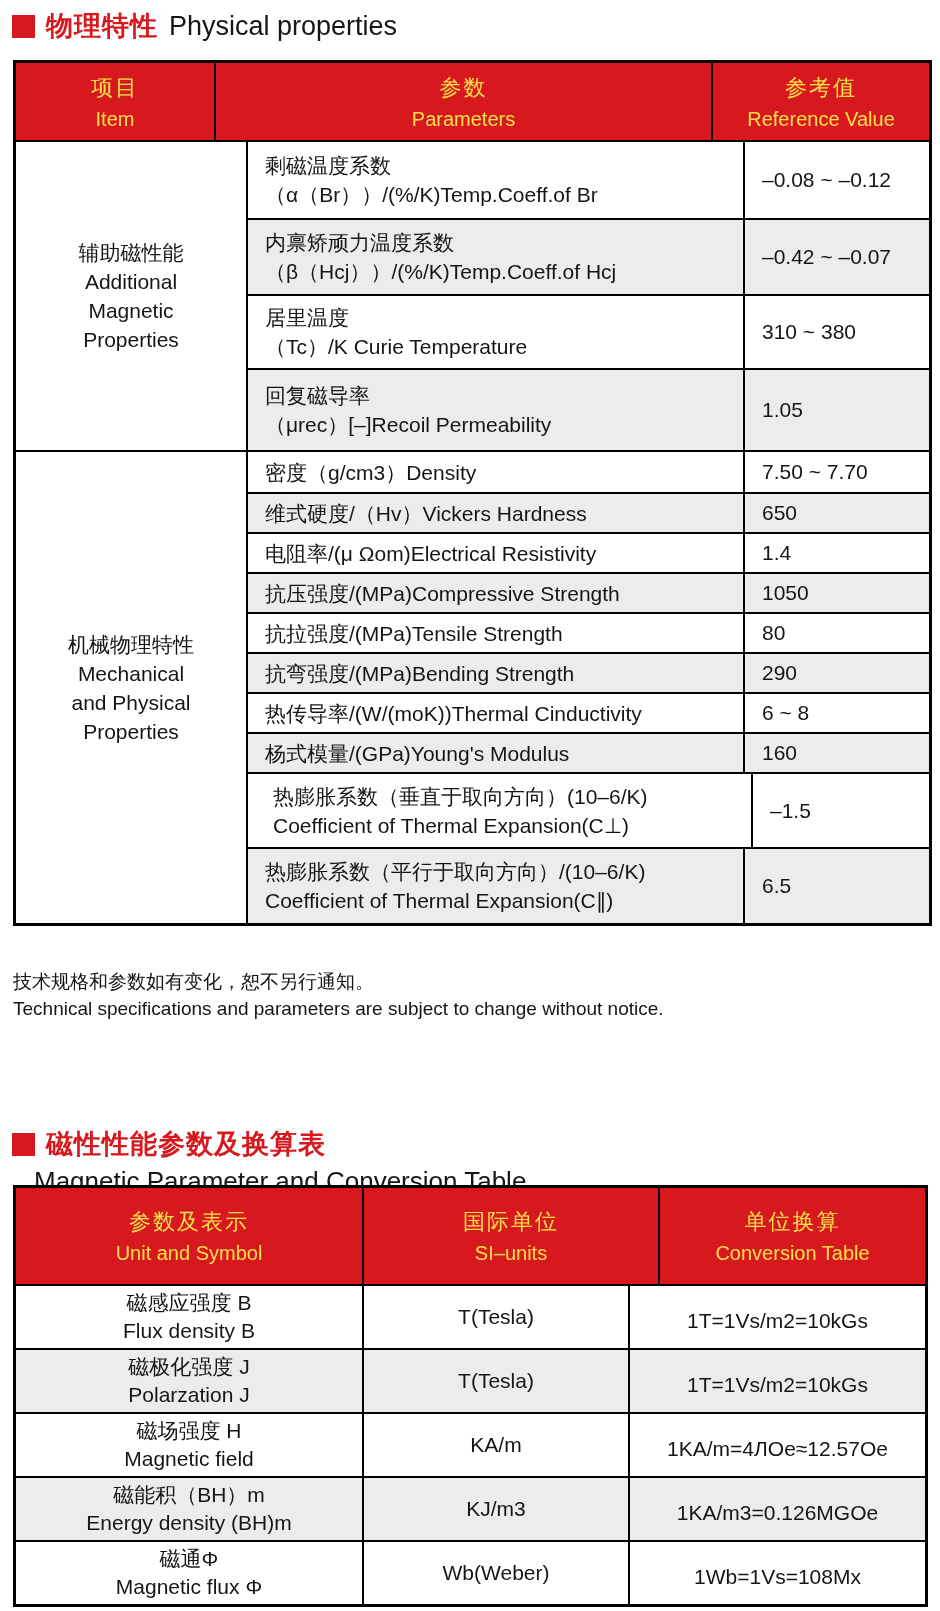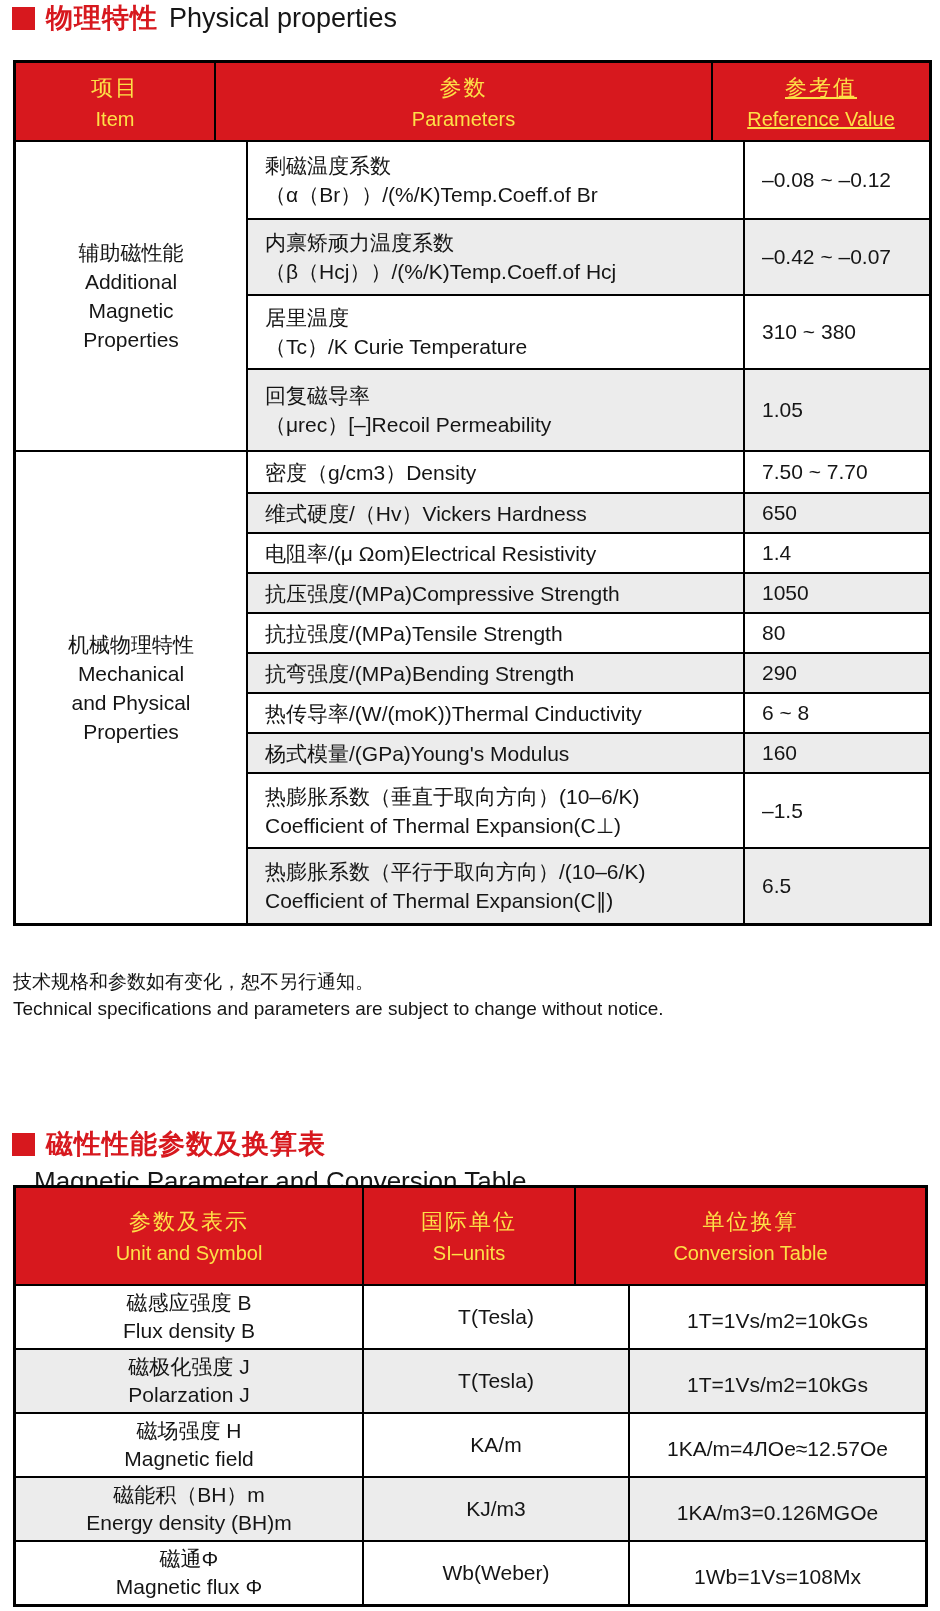--- a/index.html
+++ b/index.html
@@ -25,54 +25,54 @@
   .hc { display:flex; flex-direction:column; justify-content:center; gap:5px; border-right:2px solid #000; }
   .hc:last-child { border-right:none; }
   .hc .zh { font-size:22px; letter-spacing:2px; }
   .hc .en { font-size:20px; }
 
   
   #table1 { left:13px; top:60px; width:919px; }
   #table1 .thead { height:77px; }
   #table1 .c1 { width:200px; }
   #table1 .c2 { width:497px; }
-  #table1 .c3 { flex:1;text-decoration:underline; }
+  #table1 .c3 { flex:1; }
   .group { display:flex; border-top:2px solid #000; }
   .item-cell {
     width:232px; border-right:2px solid #000; background:#fff;
     display:flex; flex-direction:column; justify-content:center; align-items:center;
     text-align:center; font-size:21px; line-height:29px;
   }
   .rows { flex:1; display:flex; flex-direction:column; }
   .row { display:flex; border-top:2px solid #000; background:#fff; }
   .row:first-child { border-top:none; }
   .row.alt { background:#ececec; }
   .pcell {
     width:497px; border-right:2px solid #000;
     display:flex; flex-direction:column; justify-content:center;
     padding-left:17px; font-size:21px; line-height:29px;
   }
   .vcell { flex:1; display:flex; align-items:center; padding-left:17px; font-size:21px; }
   .h76 { height:76px; } .h74 { height:74px; } .h82 { height:82px; }
-  .h40 { height:40px; } .h75 { height:75px; }
+  .h40 { height:40px; } .h75 { height:75px;padding-left:8px; }
 
   
   #note { position:absolute; left:13px; top:968px; line-height:27px; }
   #note .zh { font-size:19px; }
   #note .en { font-size:19px; }
 
   
   #title2 { top:1126px; }
-  #title1 { top:0; }
+  #title1 { top:8px; }
 
   
   #table2 { left:13px; top:1185px; width:915px; }
   #table2 .thead { height:96px; }
   #table2 .c1 { width:348px; }
-  #table2 .c2 { width:212px; }
+  #table2 .c2 { width:296px; }
   #table2 .c3 { flex:1; }
   .row2 { display:flex; border-top:2px solid #000; height:64px; background:#fff; }
   .row2.alt { background:#ececec; }
   .ncell {
     width:348px; border-right:2px solid #000;
     display:flex; flex-direction:column; justify-content:center; align-items:center;
     text-align:left; font-size:21px; line-height:28px;
   }
   .scell { width:266px; border-right:2px solid #000; display:flex; align-items:center; justify-content:center; font-size:21px; }
   .ccell { flex:1; display:flex; align-items:center; justify-content:center; font-size:21px;margin-top:8px; }

